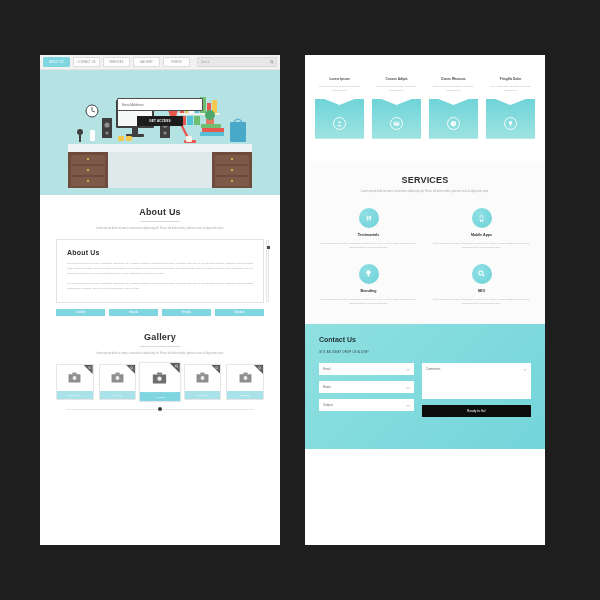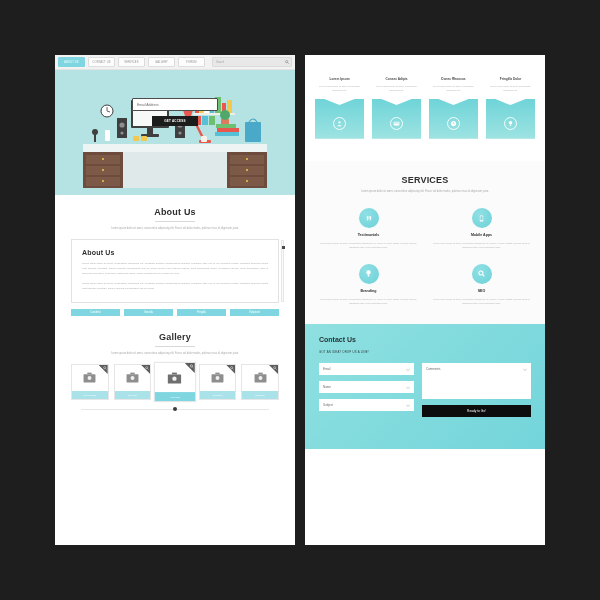--- a/index.html
+++ b/index.html
@@ -6,21 +6,21 @@
   body {
     width: 600px; height: 600px;
     background: #1e1e1e;
     font-family: "Liberation Sans", sans-serif;
     overflow: hidden;
     position: relative;
   }
   .stage { position: absolute; inset: 0; }
 
   .page { position: absolute; background: #ffffff; overflow: hidden; }
-  #page-left  { left: 55px;  top: 55px; width: 240px; height: 490px; }
+  #page-left  { left: 40px;  top: 55px; width: 240px; height: 490px; }
   #page-right { left: 305px; top: 55px; width: 240px; height: 490px; }
 
   
   .navbar {
     height: 15px; background: #f2f2f2;
     display: flex; align-items: center; gap: 3px;
     padding: 0 3px; border-bottom: 1px solid #e3e3e3;
   }
   .nav-btn {
     height: 10px; min-width: 27px; padding: 0 3px;

